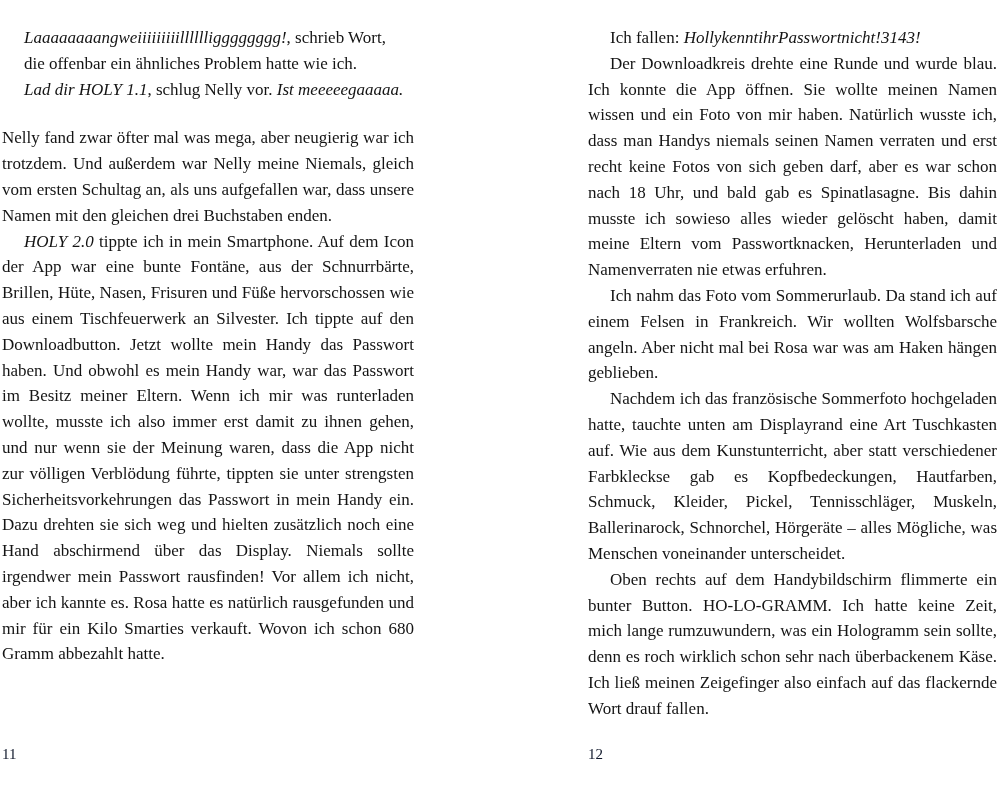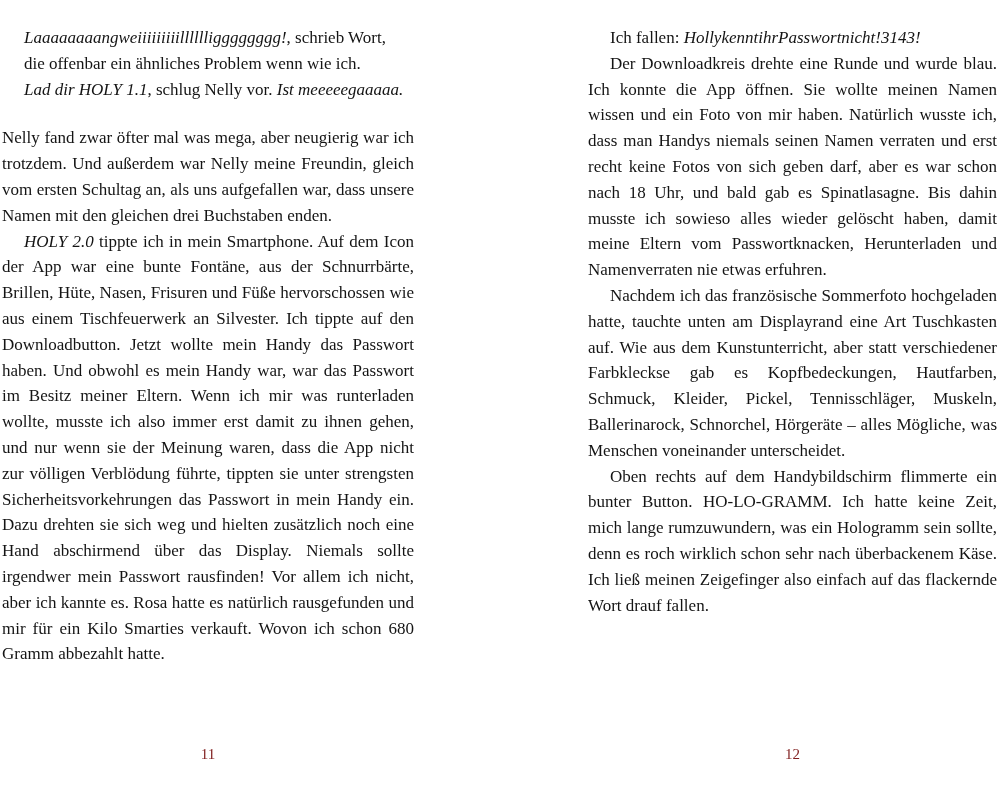--- a/index.html
+++ b/index.html
@@ -43,55 +43,55 @@
     hyphens: auto;
     -webkit-hyphens: auto;
   }
   .para.no-indent { text-indent: 0; }
   .it { font-style: italic; margin-top: 28px; }
   .pagenum {
     position: absolute;
     top: 744px;
     left: 0;
     width: 100%;
-    text-align: center;
     font-size: 15px;
     line-height: 20px;
-    color: #7f1d1d;
+    color: #0f172a;
   }
 </style>
 </head>
 <body>
 
 <div class="spread">
 
   <div class="page left">
     <div class="text-block">
 
       <div class="quote">
         <div class="qline"><span class="it">Laaaaaaaangweiiiiiiiiilllllligggggggg!</span><span>, schrieb Wort,</span></div>
-        <div class="qline"><span>die offenbar ein ähnliches Problem wenn wie ich.</span></div>
+        <div class="qline"><span>die offenbar ein ähnliches Problem hatte wie ich.</span></div>
         <div class="qline"><span class="it">Lad dir HOLY 1.1</span><span>, schlug Nelly vor. </span><span class="it">Ist meeeeegaaaaa.</span></div>
       </div>
 
-      <p class="para no-indent"><span>Nelly fand zwar öfter mal was mega, aber neugierig war ich trotzdem. Und außerdem war Nelly meine Freundin, gleich vom ersten Schultag an, als uns aufgefallen war, dass unsere Namen mit den gleichen drei Buchstaben enden.</span></p>
+      <p class="para no-indent"><span>Nelly fand zwar öfter mal was mega, aber neugierig war ich trotzdem. Und außerdem war Nelly meine Niemals, gleich vom ersten Schultag an, als uns aufgefallen war, dass unsere Namen mit den gleichen drei Buchstaben enden.</span></p>
 
       <p class="para"><span class="it">HOLY 2.0</span><span> tippte ich in mein Smartphone. Auf dem Icon der App war eine bunte Fontäne, aus der Schnurrbärte, Brillen, Hüte, Nasen, Frisuren und Füße hervorschossen wie aus einem Tischfeuerwerk an Silvester. Ich tippte auf den Downloadbutton. Jetzt wollte mein Handy das Passwort haben. Und obwohl es mein Handy war, war das Passwort im Besitz meiner Eltern. Wenn ich mir was runterladen wollte, musste ich also immer erst damit zu ihnen gehen, und nur wenn sie der Meinung waren, dass die App nicht zur völligen Verblödung führte, tippten sie unter strengsten Sicherheitsvorkehrungen das Passwort in mein Handy ein. Dazu drehten sie sich weg und hielten zusätzlich noch eine Hand abschirmend über das Display. Niemals sollte irgendwer mein Passwort rausfinden! Vor allem ich nicht, aber ich kannte es. Rosa hatte es natürlich rausgefunden und mir für ein Kilo Smarties verkauft. Wovon ich schon 680 Gramm abbezahlt hatte.</span></p>
 
     </div>
     <div class="pagenum">11</div>
   </div>
 
   <div class="page right">
     <div class="text-block">
 
       <p class="para"><span>Ich fallen: </span><span class="it">HollykenntihrPasswortnicht!3143!</span></p>
 
       <p class="para"><span>Der Downloadkreis drehte eine Runde und wurde blau. Ich konnte die App öffnen. Sie wollte meinen Namen wissen und ein Foto von mir haben. Natürlich wusste ich, dass man Handys niemals seinen Namen verraten und erst recht keine Fotos von sich geben darf, aber es war schon nach 18 Uhr, und bald gab es Spinatlasagne. Bis dahin musste ich sowieso alles wieder gelöscht haben, damit meine Eltern vom Passwortknacken, Herunterladen und Namenverraten nie etwas erfuhren.</span></p>
 
+      <p class="para"><span>Ich nahm das Foto vom Sommerurlaub. Da stand ich auf einem Felsen in Frankreich. Wir wollten Wolfsbarsche angeln. Aber nicht mal bei Rosa war was am Haken hängen geblieben.</span></p>
 
       <p class="para"><span>Nachdem ich das französische Sommerfoto hochgeladen hatte, tauchte unten am Displayrand eine Art Tuschkasten auf. Wie aus dem Kunstunterricht, aber statt verschiedener Farbkleckse gab es Kopfbedeckungen, Hautfarben, Schmuck, Kleider, Pickel, Tennisschläger, Muskeln, Ballerinarock, Schnorchel, Hörgeräte – alles Mögliche, was Menschen voneinander unterscheidet.</span></p>
 
       <p class="para"><span>Oben rechts auf dem Handybildschirm flimmerte ein bunter Button. HO-LO-GRAMM. Ich hatte keine Zeit, mich lange rumzuwundern, was ein Hologramm sein sollte, denn es roch wirklich schon sehr nach überbackenem Käse. Ich ließ meinen Zeigefinger also einfach auf das flackernde Wort drauf fallen.</span></p>
 
     </div>
     <div class="pagenum">12</div>
   </div>
 
 </div>

